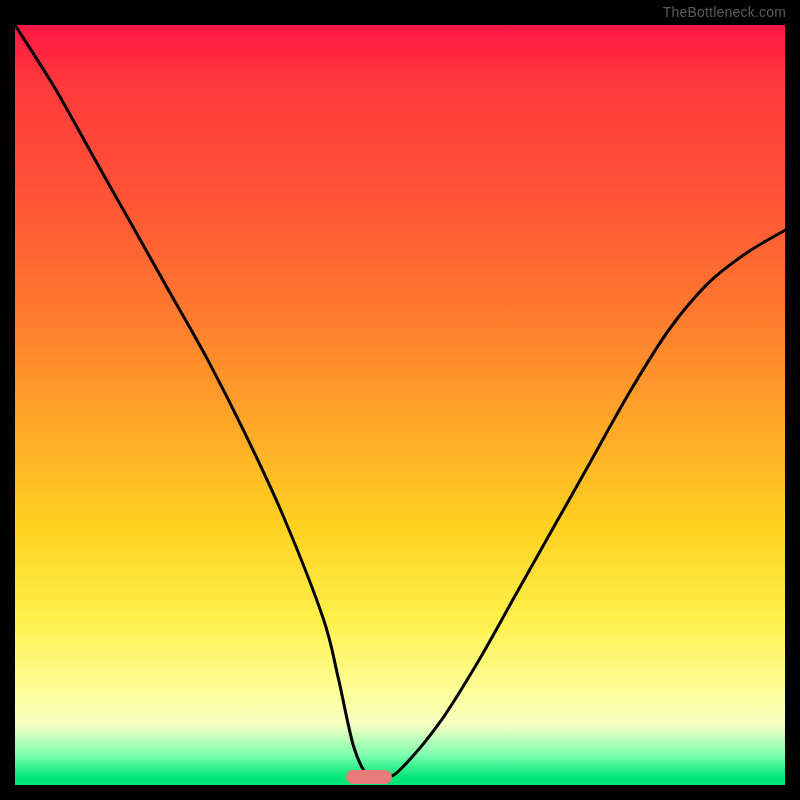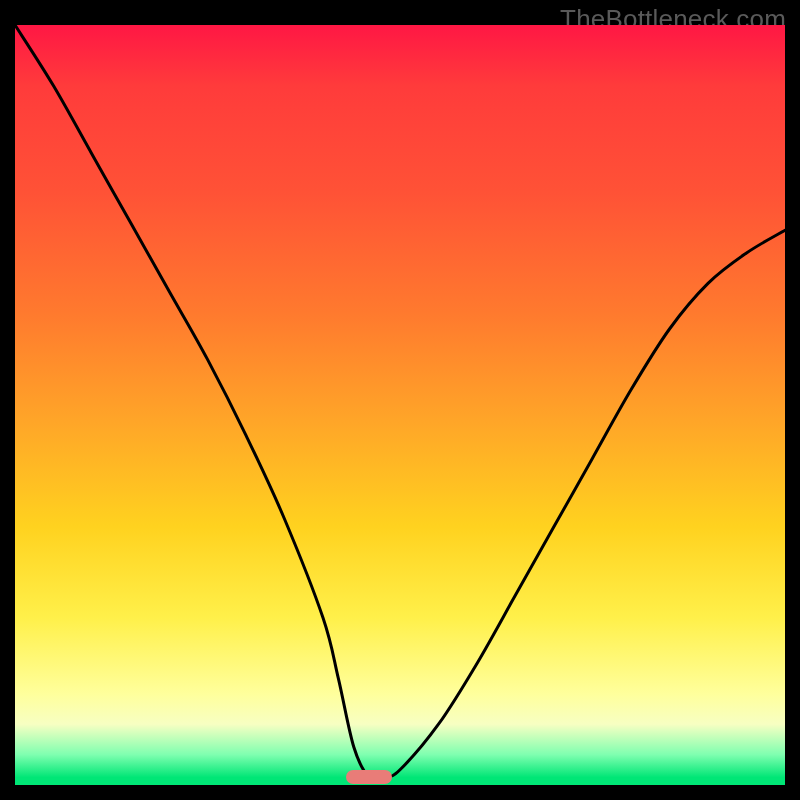--- a/index.html
+++ b/index.html
@@ -37,21 +37,21 @@
       #f7ffc2 92%,
       #7fffb0 96%,
       #00e676 99%,
       #00e676 100%
     );
   }
   .watermark {
     position: absolute;
     top: 4px;
     right: 14px;
-    font-size: 26px;
+    font-size: 14px;
     font-weight: 500;
     color: #5a5a5a;
     letter-spacing: 0.2px;
     margin-left: 20px;
   }
   .curve {
     position: absolute;
     left: 0;
     top: 0;
     width: 770px;

